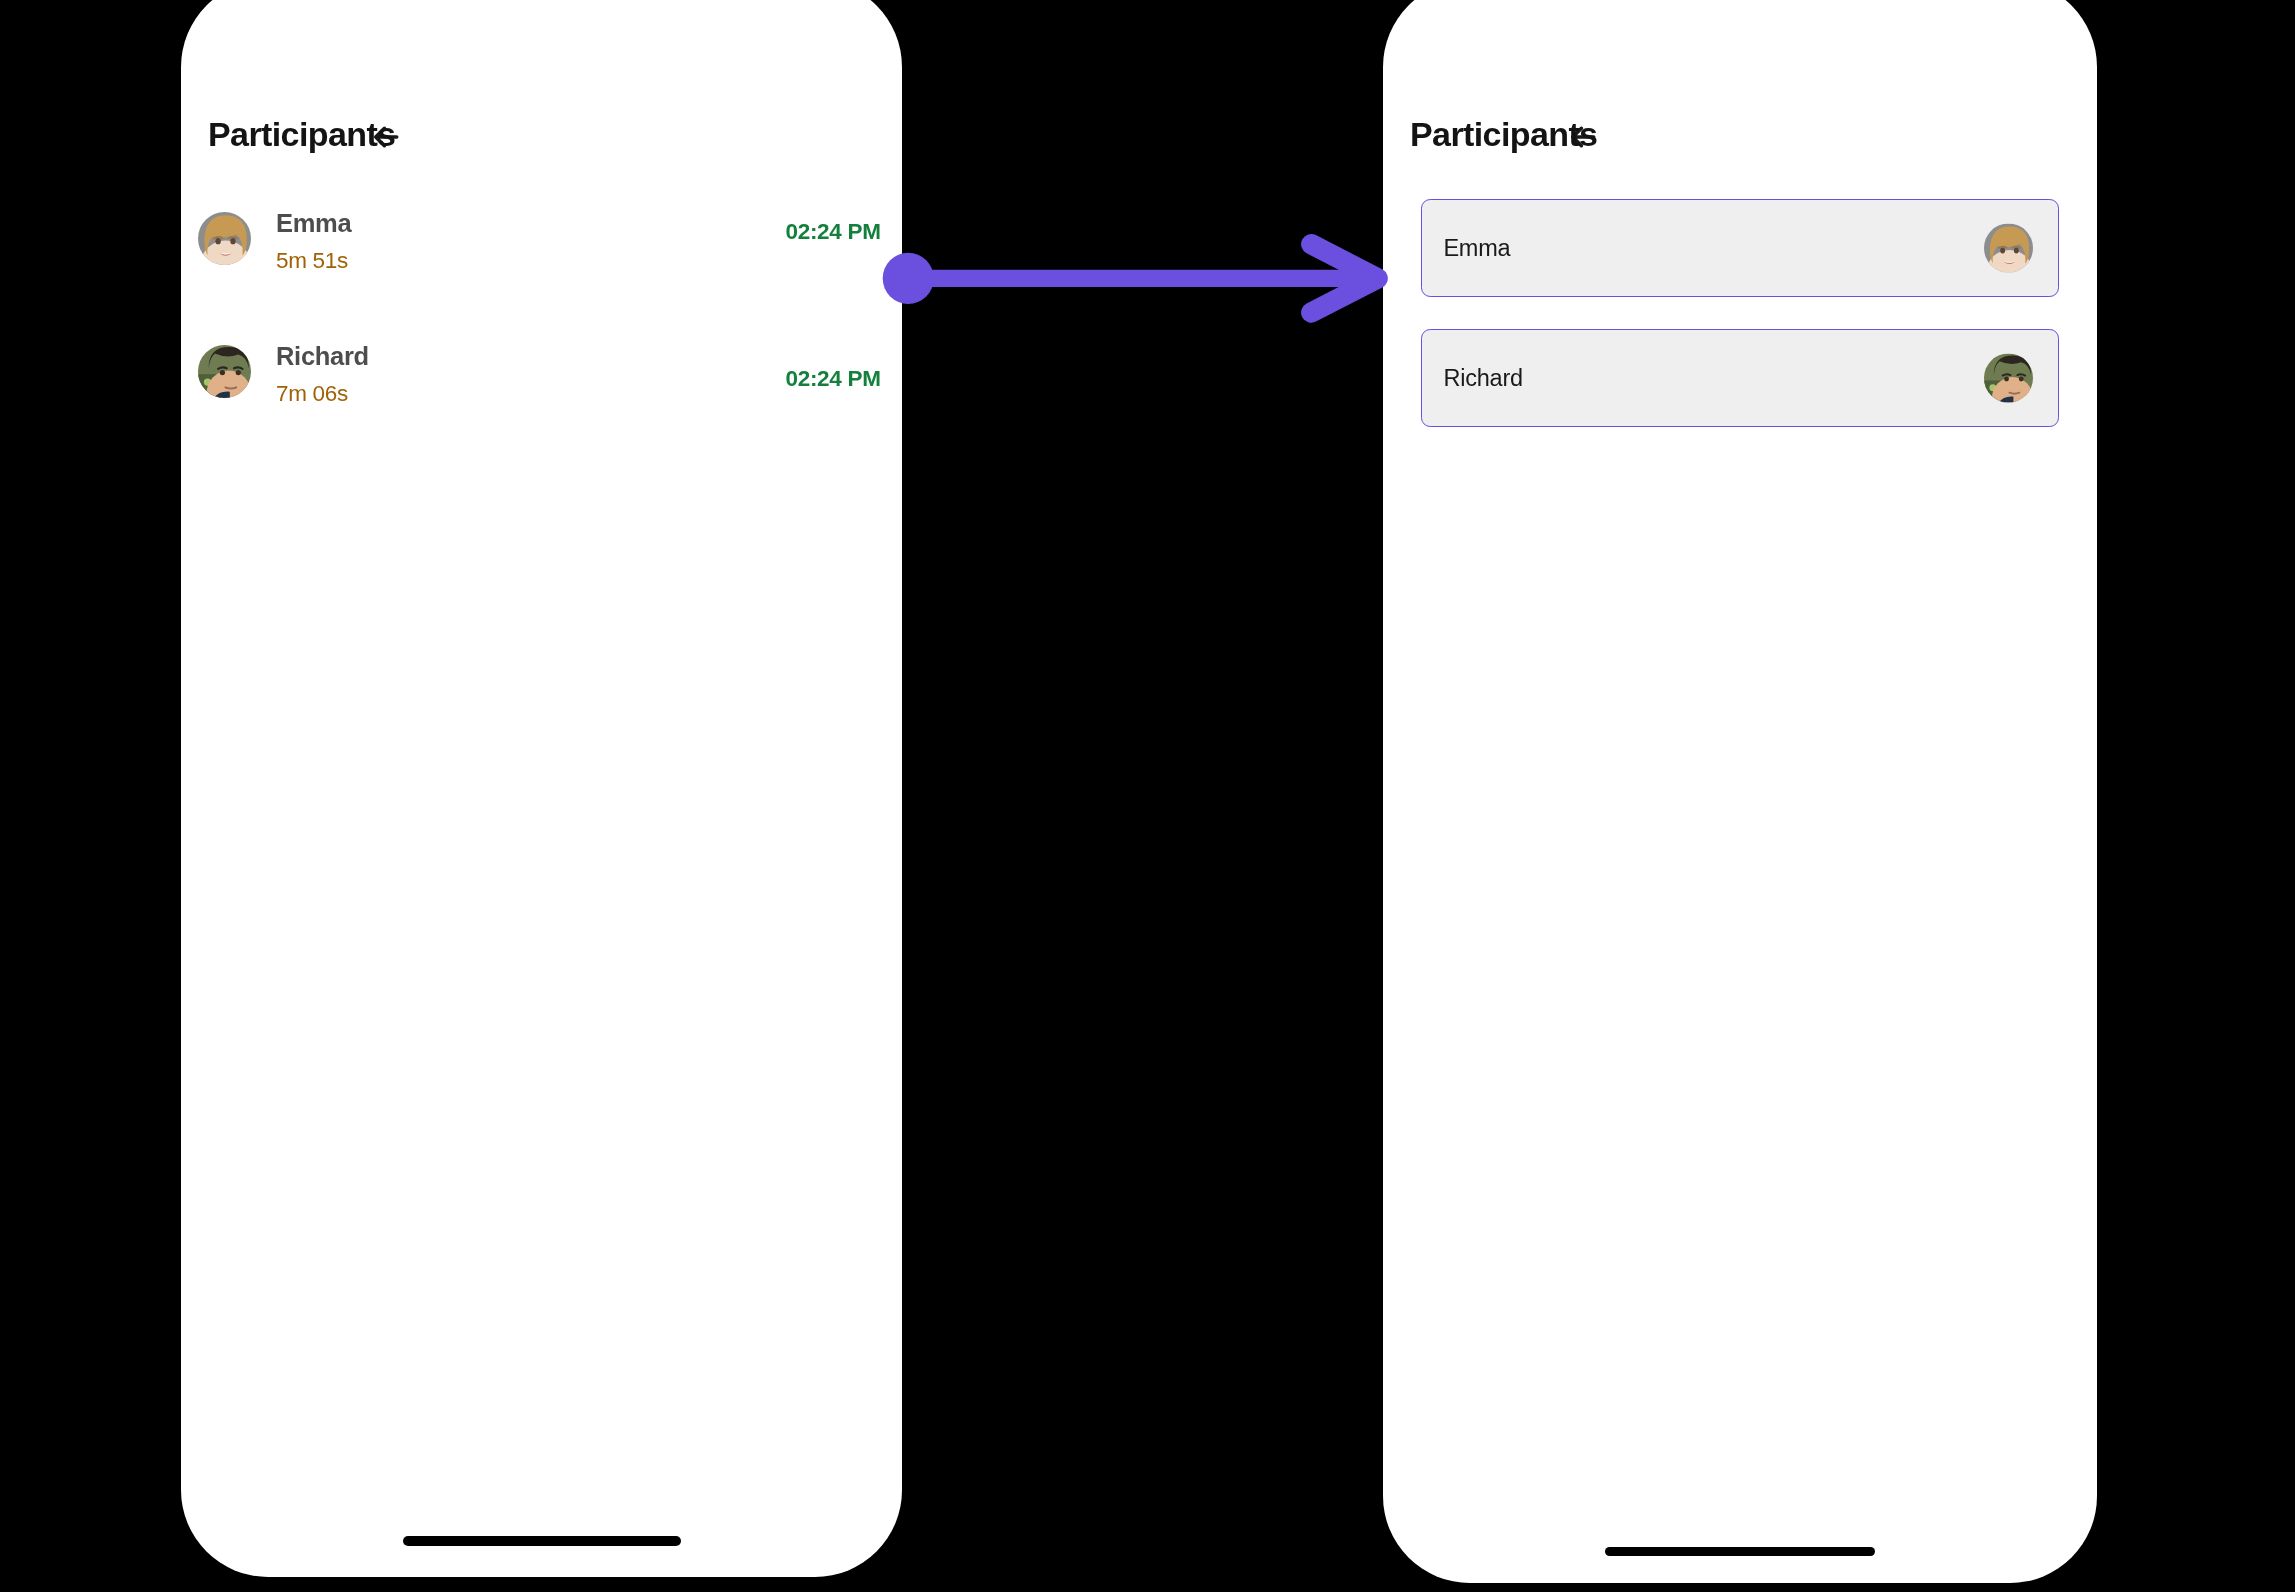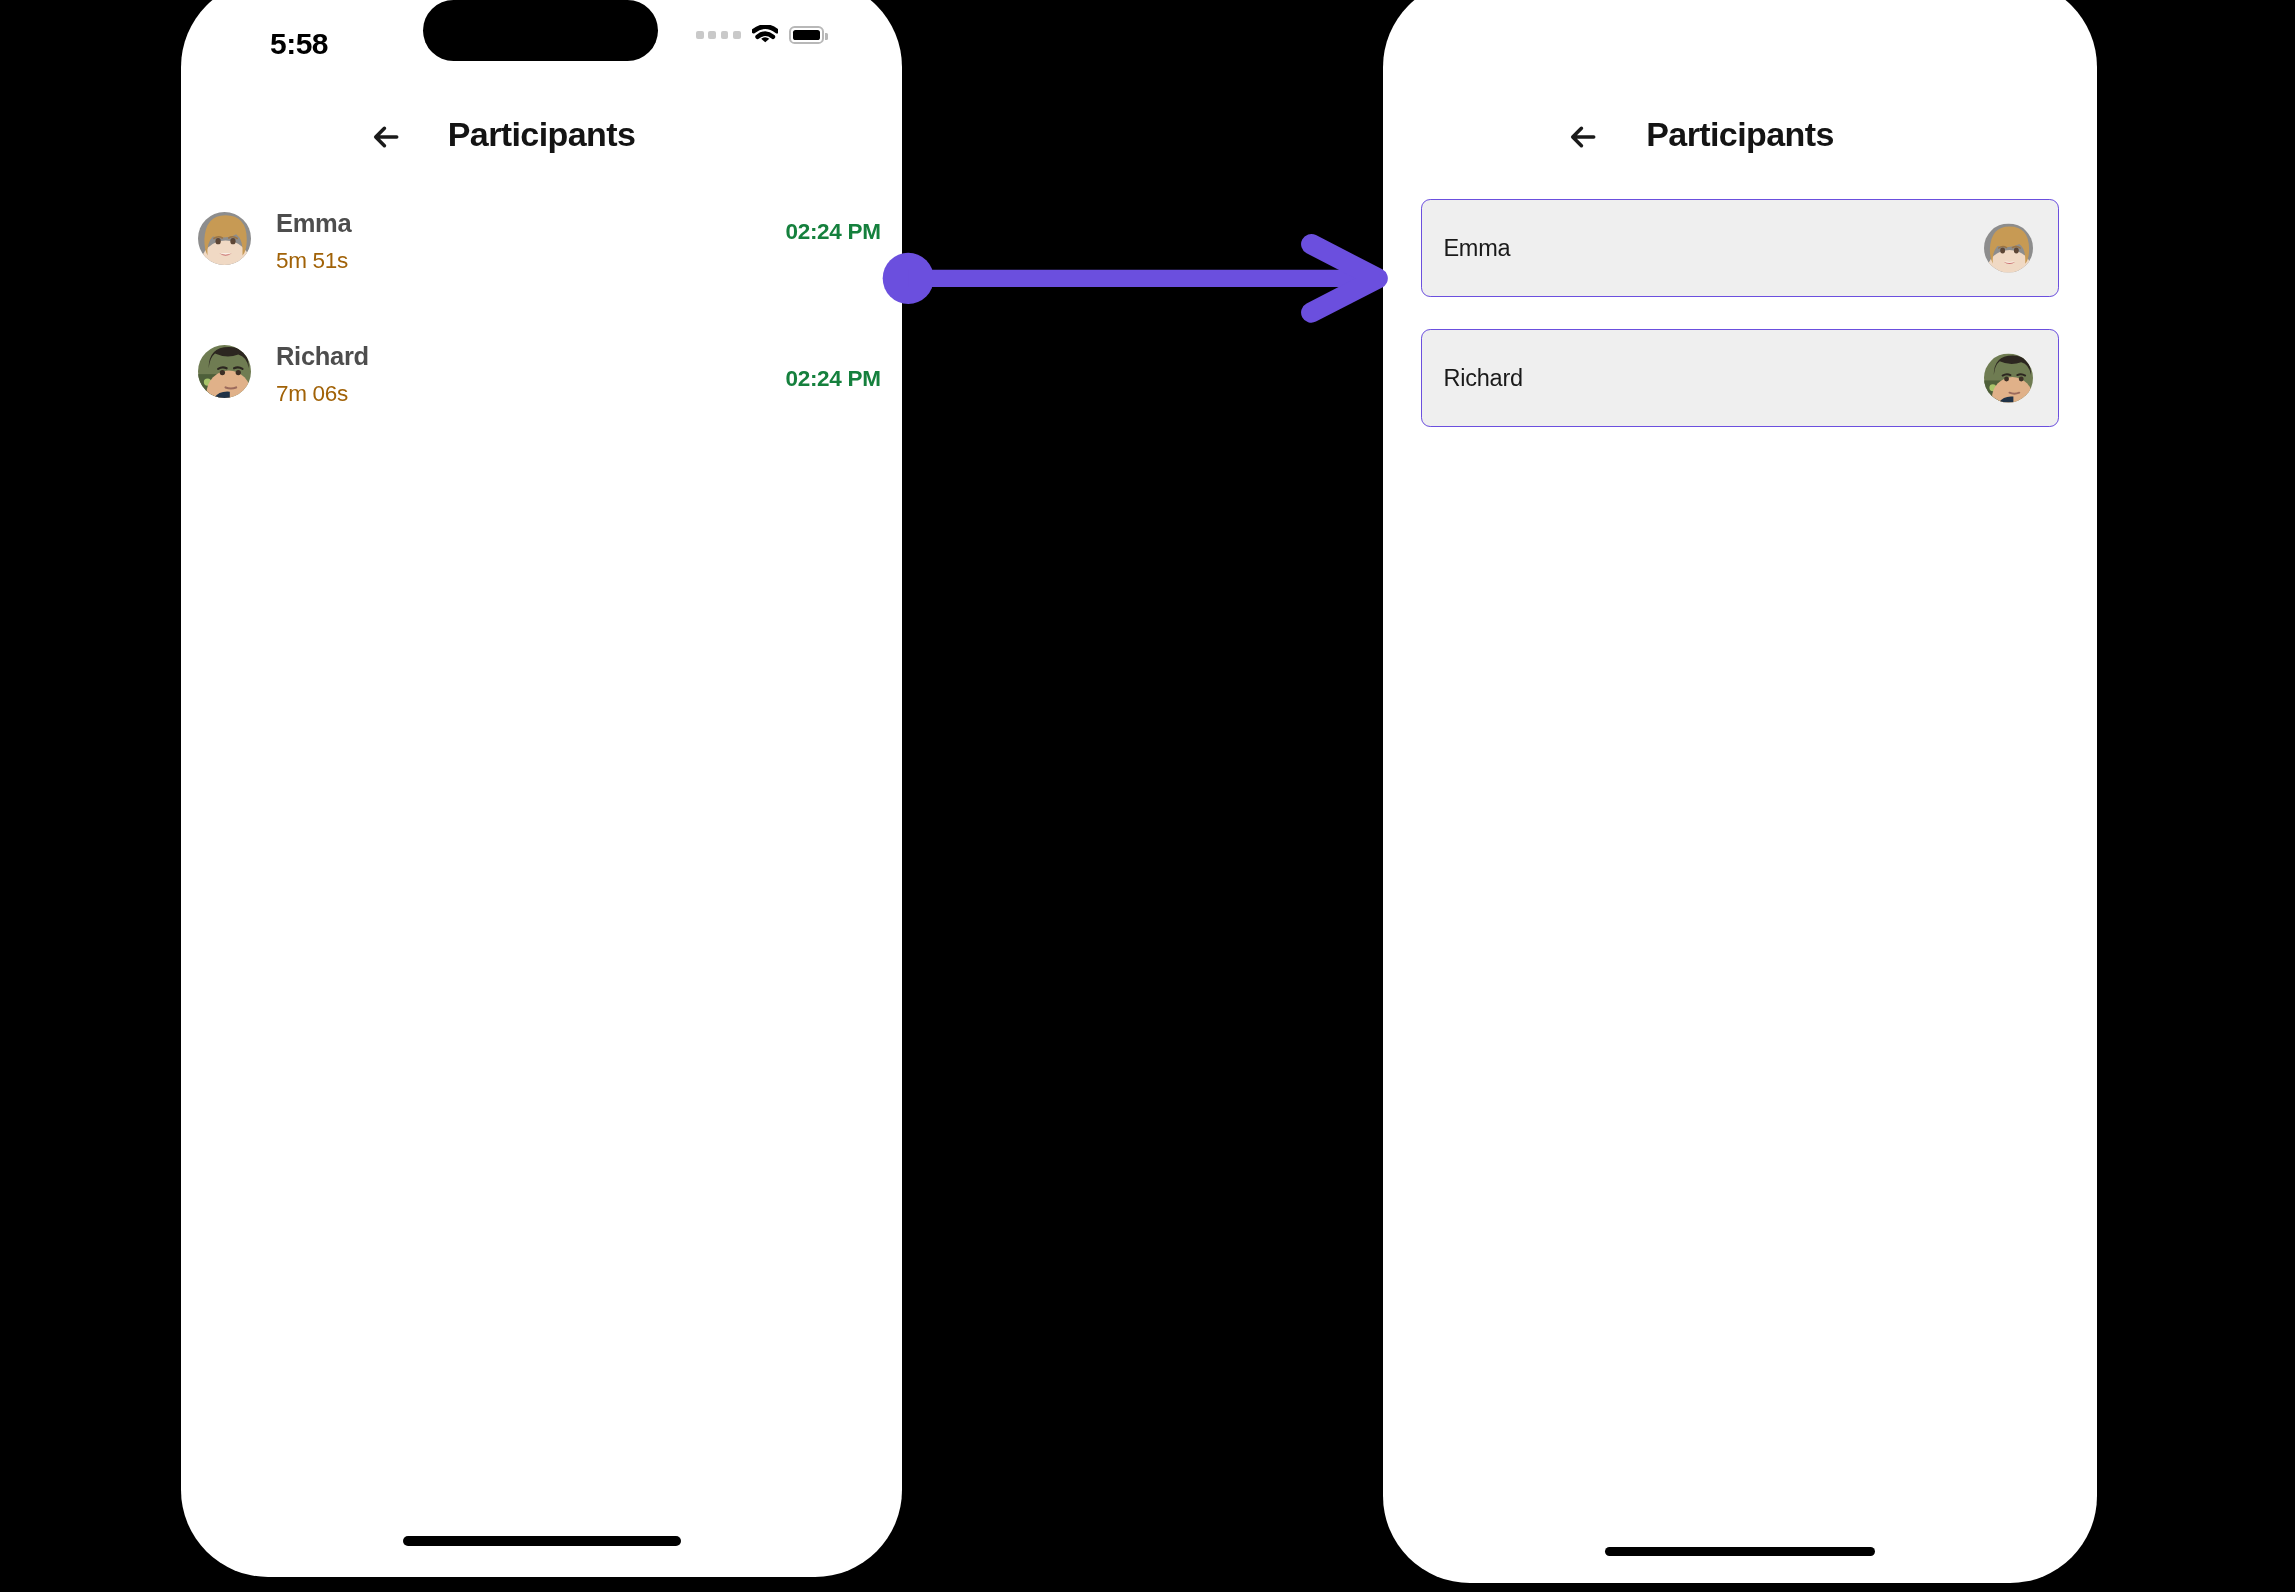--- a/index.html
+++ b/index.html
@@ -37,22 +37,22 @@
   .batt::before{content:"";position:absolute;left:2px;top:2px;right:2px;bottom:2px;
                 background:#000;border-radius:2.6px;}
   .batt::after{content:"";position:absolute;right:-5.6px;top:5.6px;width:3.1px;height:6.6px;
                background:#b8b8b8;border-radius:0 1.5px 1.5px 0;}
 
   
   .navbar{position:absolute;top:128px;left:0;width:100%;height:66px;}
   .back-btn{position:absolute;top:6.1px;width:46px;height:46px;cursor:pointer;}
   .phone-left .back-btn{left:184px;}
   .phone-right .back-btn{left:179px;}
-  .nav-title{position:absolute;top:7.7px;width:100%;text-align:center;
-             font-size:34px;font-weight:700;color:#141414;letter-spacing:-0.6px;}
+  .nav-title{position:absolute;top:7.7px;width:100%;
+             font-size:34px;font-weight:700;color:#141414;letter-spacing:-0.6px;margin-left:27px;}
 
   
   .list-left{position:absolute;top:219px;left:0;width:100%;}
   .row{position:relative;height:133px;}
   .row .avatar{position:absolute;left:17.4px;top:13.3px;width:53px;height:53px;
                border-radius:50%;overflow:hidden;}
   .row .name{position:absolute;left:95px;top:10.2px;font-size:25.5px;font-weight:700;
              color:#4d4d4d;letter-spacing:-0.3px;}
   .row .dur{position:absolute;left:95px;top:49px;font-size:22.5px;font-weight:400;
             color:#a16207;letter-spacing:-0.3px;}
@@ -80,40 +80,20 @@
 
   
   .arrow-layer{position:absolute;left:0;top:0;width:2295px;height:1593px;
                pointer-events:none;}
 </style>
 </head>
 <body>
 
 <div class="phone phone-left">
 
-  <div class="statusbar">
-    <div class="sb-time">5:58</div>
-    <div class="island"></div>
-    <div class="sb-right">
-      <div class="dots">
-          <i></i>
-          <i></i>
-          <i></i>
-          <i></i>
-        </div>
-      <div class="wifi">
-        <svg viewBox="0 0 52 40" width="26.5" height="20.4">
-          <path d="M3 12 Q26 -6 49 12" stroke="#000" stroke-width="9" fill="none" stroke-linecap="round"></path>
-          <path d="M11 23 Q26 11 41 23" stroke="#000" stroke-width="9" fill="none" stroke-linecap="round"></path>
-          <path d="M26 34 l-8 -7 q8 -6 16 0 z" fill="#000"></path>
-        </svg>
-      </div>
-      <div class="batt"></div>
-    </div>
-  </div>
 
   <div class="navbar">
     <div class="back-btn">
       <svg viewBox="0 0 90 90" width="46" height="46">
         <path d="M62 45 H22 M38 28 L21 45 L38 62" stroke="#1a1a1a" stroke-width="7" fill="none" stroke-linecap="round" stroke-linejoin="round"></path>
       </svg>
     </div>
     <div class="nav-title">Participants</div>
   </div>
 

